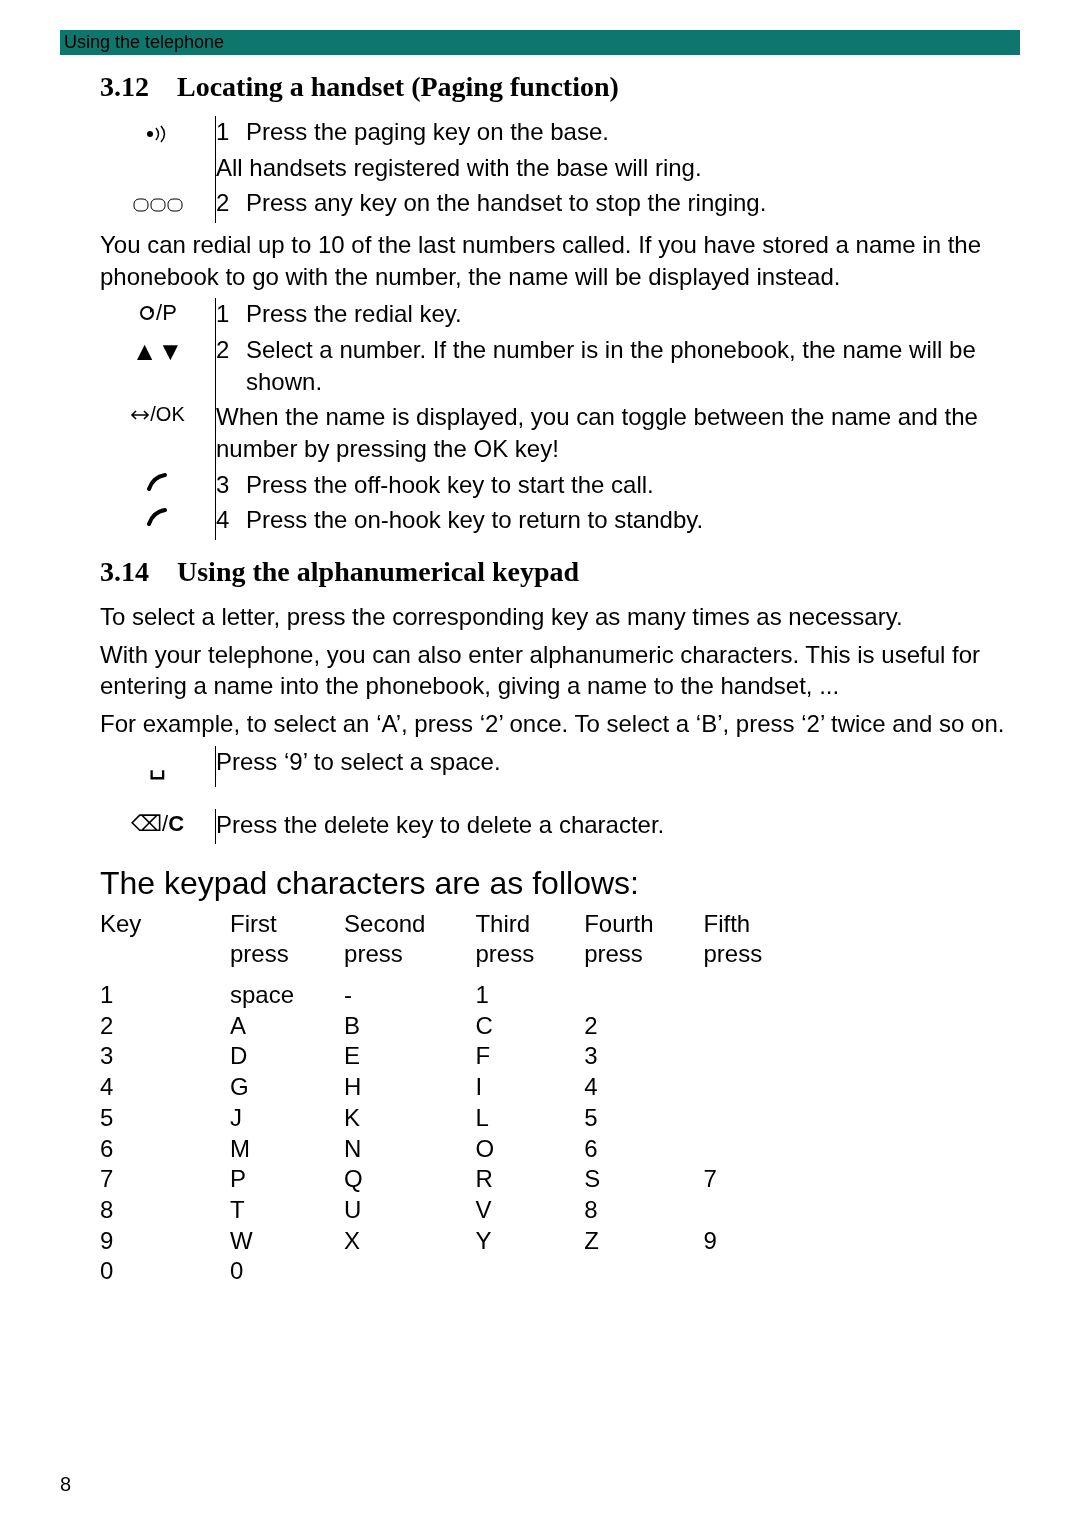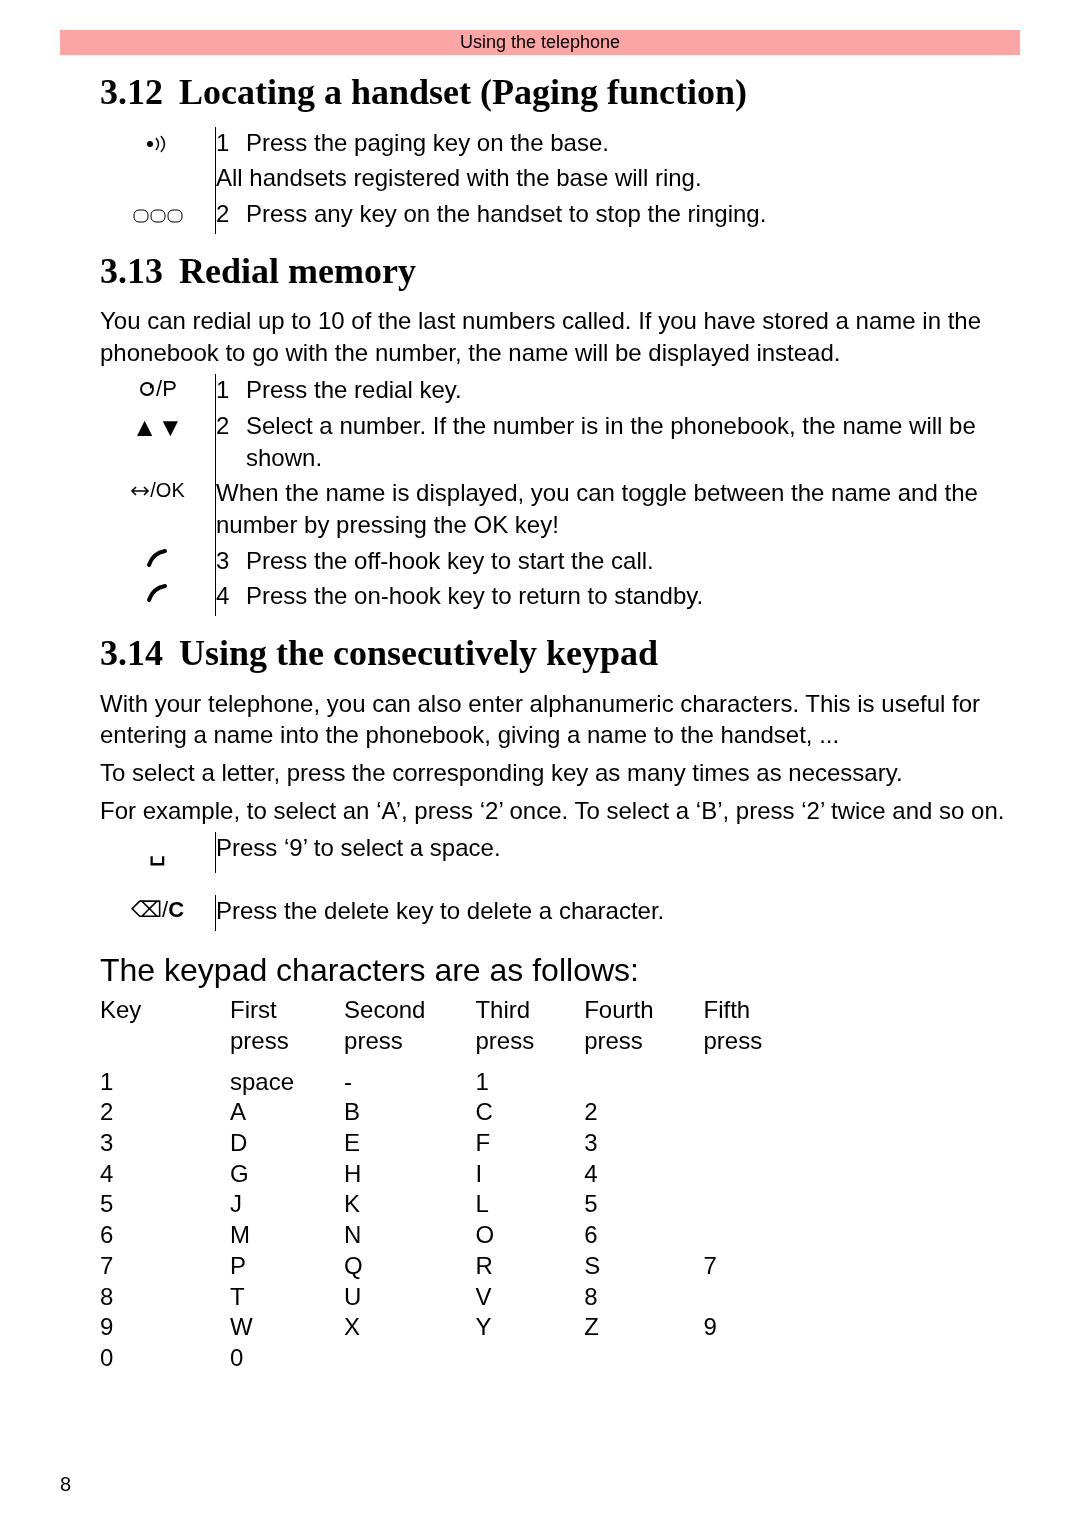--- a/index.html
+++ b/index.html
@@ -13,35 +13,34 @@
     background:#fff;
   }
   .page{
     position:absolute;
     left:60px;
     right:60px;
     top:30px;
     bottom:30px;
   }
   .running-head{
-    background:#fca5a5;
+    background:#0f766e;
     font-size:18px;
     padding:2px 4px 2px 4px;
     margin-bottom:10px;
-    text-align:center;
   }
   .content{
     padding-left:40px;
     font-size:24px;
     line-height:1.32;
   }
   .section-title{
     font-family:"Times New Roman",Times,serif;
     font-weight:bold;
-    font-size:36px;
+    font-size:28px;
     margin:14px 0 10px 0;
   }
   .section-title .num{display:inline-block;width:70px;}
   .subhead{
     font-weight:normal;
     font-size:32px;
     margin:18px 0 4px 0;
   }
   table.steps{
     border-collapse:collapse;
@@ -134,24 +133,20 @@
             <rect x="35" y="3" width="14" height="12" rx="5" fill="none" stroke="#000"></rect>
           </svg>
         </span></td>
         <td class="divcell"></td>
         <td class="numcell">2</td>
         <td class="textcell">Press any key on the handset to stop the ringing.</td>
       </tr>
     </tbody>
       </table>
 
-    <div class="section-title">
-      <span class="num">3.13</span>
-      <span>Redial memory</span>
-    </div>
     <div class="para" style="margin-left:-40px;padding-left:40px;">You can redial up to 10 of the last numbers called. If you have stored a name in the phonebook to go with the number, the name will be displayed instead.</div>
 
     <table class="steps">
       <tbody>
           <tr>
         <td class="iconcell" style="font-size:22px;"><span><svg width="18" height="18" style="vertical-align:-2px">
                   <circle cx="9" cy="9" r="6" fill="none" stroke="#000" stroke-width="2"></circle>
                   <path d="M4 4 L4 10 L-2 10" transform="translate(9,0) rotate(20 0 9)" fill="none"></path>
                   <polygon points="3,3 7,6 3,9" fill="#000" transform="translate(9,0)"></polygon>
                 </svg>/P</span></td>
@@ -186,24 +181,24 @@
                 </svg></span></td>
         <td class="divcell"></td>
         <td class="numcell">4</td>
         <td class="textcell">Press the on-hook key to return to standby.</td>
       </tr>
     </tbody>
       </table>
 
     <div class="section-title">
       <span class="num">3.14</span>
-      <span>Using the consecutively keypad</span>
+      <span>Using the alphanumerical keypad</span>
     </div>
+    <div class="para" style="margin-top:0">To select a letter, press the corresponding key as many times as necessary.</div>
     <div class="para">With your telephone, you can also enter alphanumeric characters. This is useful for entering a name into the phonebook, giving a name to the handset, ...</div>
-    <div class="para" style="margin-top:0">To select a letter, press the corresponding key as many times as necessary.</div>
     <div class="para" style="margin-top:0">For example, to select an ‘A’, press ‘2’ once. To select a ‘B’, press ‘2’ twice and so on.</div>
 
     <table class="steps">
       <tbody>
           <tr>
         <td class="iconcell" style="font-size:28px;"><span>␣</span></td>
         <td class="divcell"></td>
         <td class="spanboth" colspan="2">Press ‘9’ to select a space.</td>
       </tr>
       <tr>

